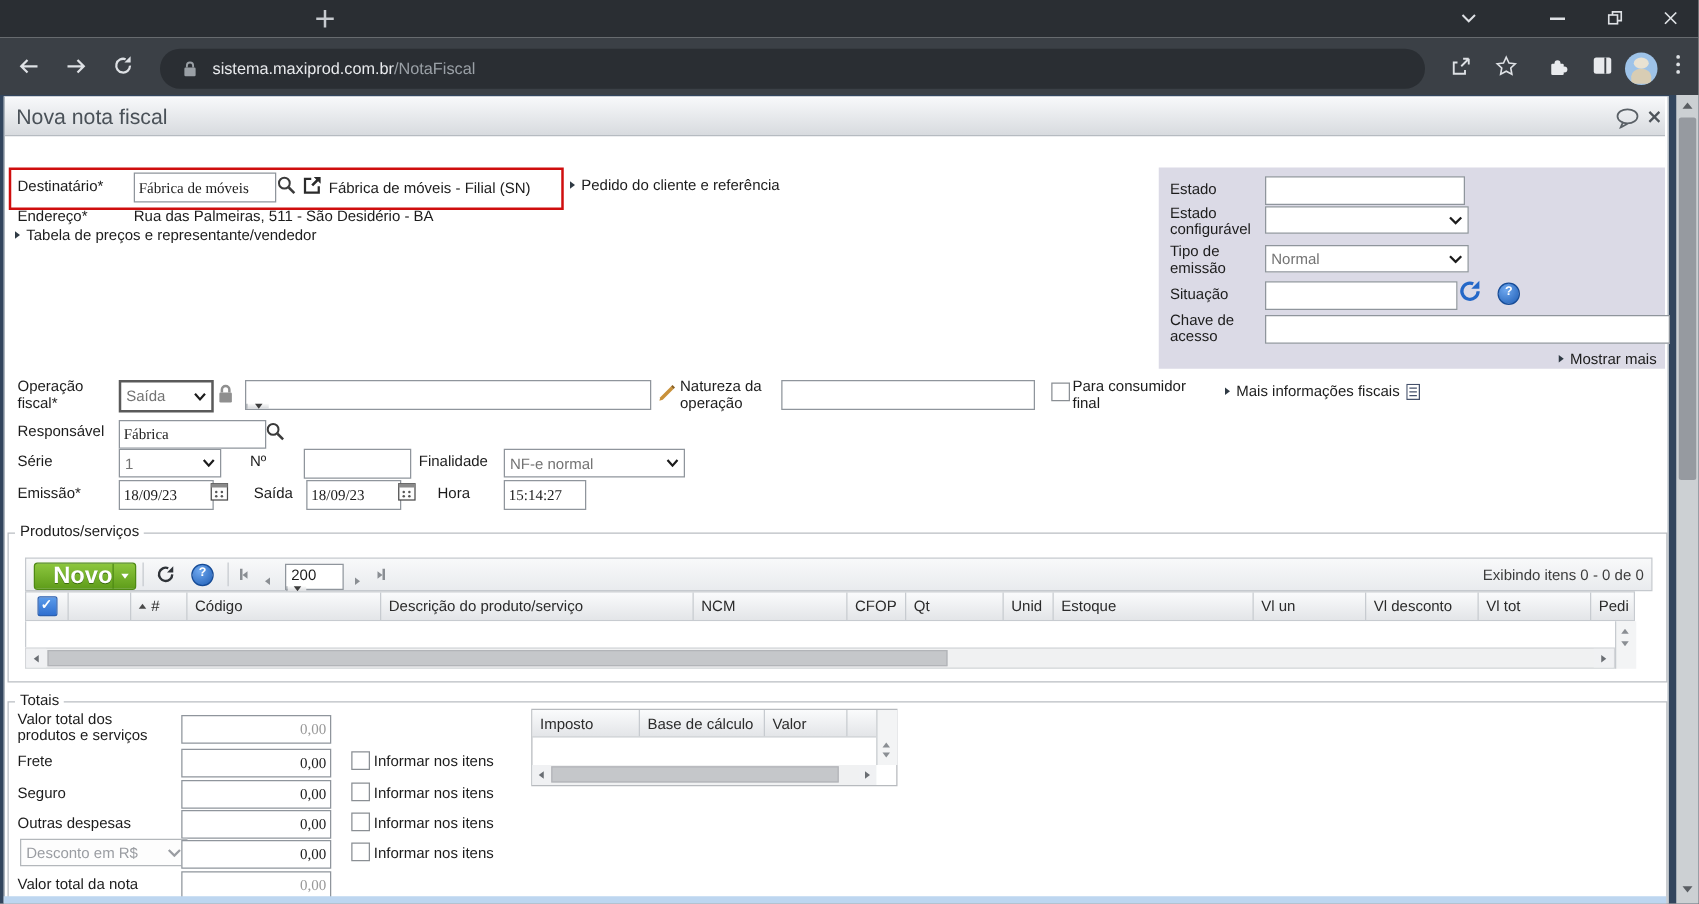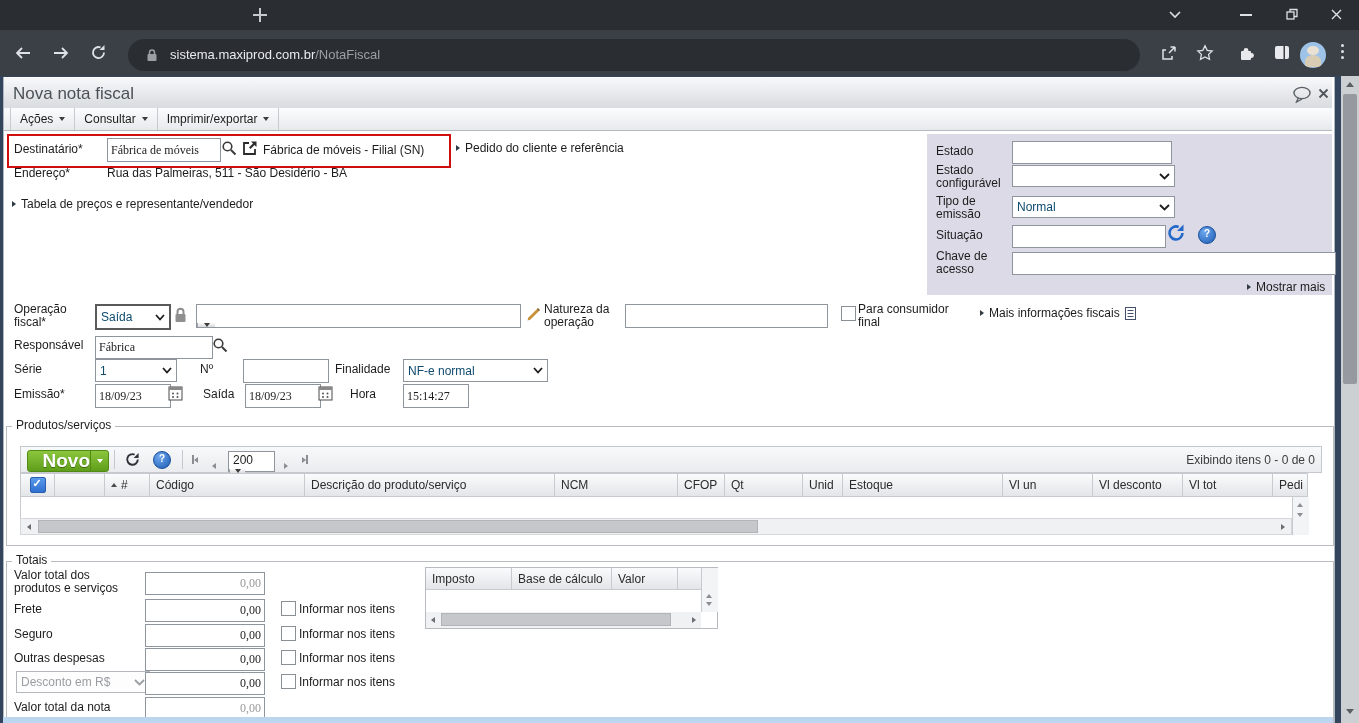--- a/index.html
+++ b/index.html
@@ -6,21 +6,21 @@
   #screen{position:relative;width:1359px;height:723px;overflow:hidden;background:#fff;
           font-family:"Liberation Sans",sans-serif;-webkit-font-smoothing:antialiased;}
   .a{position:absolute;}
   .lbl{position:absolute;font-size:12px;color:#1c1c1c;line-height:13px;}
   .inp{position:absolute;border:1px solid #8f959c;background:#fff;font-size:12px;color:#1c1c1c;
        padding:1px 3px;font-family:Liberation Serif, serif;outline:none;}
   .inp.ro{color:#999;}
   .num{text-align:right;}
   
   .sel{position:absolute;background:#fff;border:1px solid #8f959c;display:flex;align-items:center;
-       font-size:12px;color:#0c4a6e;padding-left:4px;cursor:default;}
+       font-size:12px;color:#737373;padding-left:4px;cursor:default;}
   .sel .chev{margin-left:auto;margin-right:4px;}
   .sel.dis{color:#9a9da2;border-color:#b3b7bb;background:#fdfdfd;}
   .combo{position:absolute;background:#fff;border:1px solid #8f959c;display:flex;flex-direction:column;}
   .combo .cval{flex:1;font-size:12px;line-height:18px;padding-left:4px;color:#1c1c1c;}
   .combtn{width:17px;border-left:1px solid #9fa4a9;background:linear-gradient(#fafafa,#d8dadd);
           display:flex;align-items:center;justify-content:center;cursor:pointer;}
   
   .tri{width:0;height:0;display:inline-block;}
   .tri-d{border-left:4px solid transparent;border-right:4px solid transparent;border-top:5px solid #3c3c3c;}
   .tri-u{border-left:4px solid transparent;border-right:4px solid transparent;border-bottom:5px solid #3c3c3c;}
@@ -132,55 +132,41 @@
   <div class="a" style="left:4px;top:78px;width:1328px;height:30px;background:linear-gradient(#f7f8fa,#d8dbdf);border-bottom:1px solid #b6bbc1;"></div>
   <span class="a" style="left:13px;top:84px;font-size:17px;color:#4a5158;">Nova nota fiscal</span>
   <svg class="a ticon" style="left:1292px;top:86px;" width="20" height="17" viewBox="0 0 20 17">
     <ellipse cx="10" cy="7" rx="8" ry="5.6" fill="none" stroke="#5a6066" stroke-width="1.4"></ellipse>
     <path d="M6.5 11.5 L4.5 16 L10 13" fill="none" stroke="#5a6066" stroke-width="1.4"></path>
   </svg>
   <svg class="a ticon" style="left:1318px;top:88px;" width="11" height="11" viewBox="0 0 11 11">
     <path d="M1.5 1.5 L9.5 9.5 M9.5 1.5 L1.5 9.5" stroke="#4f555b" stroke-width="1.8"></path>
   </svg>
 
-  <div class="a" style="left:4px;top:108px;width:1328px;height:23px;background:linear-gradient(#fbfcfd,#e7eaed);border-bottom:1px solid #b6bbc1;display:flex;padding-left:6px;box-sizing:border-box;">
-    <div class="menu-btn" style="border-left:1px solid #c6cbd0;">
-      <span>Ações</span>
-      <span class="tri tri-d sm"></span>
-    </div>
-    <div class="menu-btn">
-      <span>Consultar</span>
-      <span class="tri tri-d sm"></span>
-    </div>
-    <div class="menu-btn">
-      <span>Imprimir/exportar</span>
-      <span class="tri tri-d sm"></span>
-    </div>
-  </div>
 
   <div class="a" style="left:7px;top:134px;width:440px;height:30px;border:2px solid #cf0e0e;"></div>
   <span class="lbl" style="left:14px;top:143px;">Destinatário*</span>
   <input class="inp" style="left: 107px; top: 138px; width: 106px; height: 20px;" value="Fábrica de móveis">
   <svg class="a ticon" style="left:221px;top:140px;" width="16" height="16" viewBox="0 0 16 16">
     <circle cx="6.5" cy="6.5" r="4.3" fill="none" stroke="#3a3a3a" stroke-width="1.6"></circle>
     <line x1="10" y1="10" x2="14.5" y2="14.5" stroke="#3a3a3a" stroke-width="2"></line>
   </svg>
   <svg class="a ticon" style="left:242px;top:140px;" width="16" height="16" viewBox="0 0 16 16">
     <path d="M7 3 H2 V14 H13 V9" fill="none" stroke="#2b2b2b" stroke-width="1.8"></path>
     <path d="M9 1.5 H14.5 V7 L12.5 5 L8.5 9 L7 7.5 L11 3.5 Z" fill="#2b2b2b"></path>
   </svg>
   <span class="a" style="left:263px;top:143px;font-size:12px;color:#1c1c1c;cursor:pointer;">Fábrica de móveis - Filial (SN)</span>
   <div class="disc" style="left:456px;top:141px;">
     <span class="tri tri-r sm"></span>
     <span>Pedido do cliente e referência</span>
   </div>
 
   <span class="lbl" style="left:14px;top:167px;">Endereço*</span>
   <span class="lbl" style="left:107px;top:167px;">Rua das Palmeiras, 511 - São Desidério - BA</span>
-  <div class="disc" style="left:12px;top:197px;">
+  <div class="disc" style="left:12px;top:181px;">
     <span class="tri tri-r sm"></span>
     <span>Tabela de preços e representante/vendedor</span>
   </div>
 
   <div class="a" style="left:927px;top:134px;width:405px;height:161px;background:#dbdae6;"></div>
   <span class="lbl" style="left:936px;top:145px;">Estado</span>
   <input class="inp" style="left: 1012px; top: 141px; width: 152px; height: 19px;" value="">
   <span class="lbl" style="left:936px;top:164px;width:78px;">Estado configurável</span>
   <div class="sel" style="left:1012px;top:165px;width:157px;height:20px;">
     <svg class="chev" width="11" height="7" viewBox="0 0 11 7">

